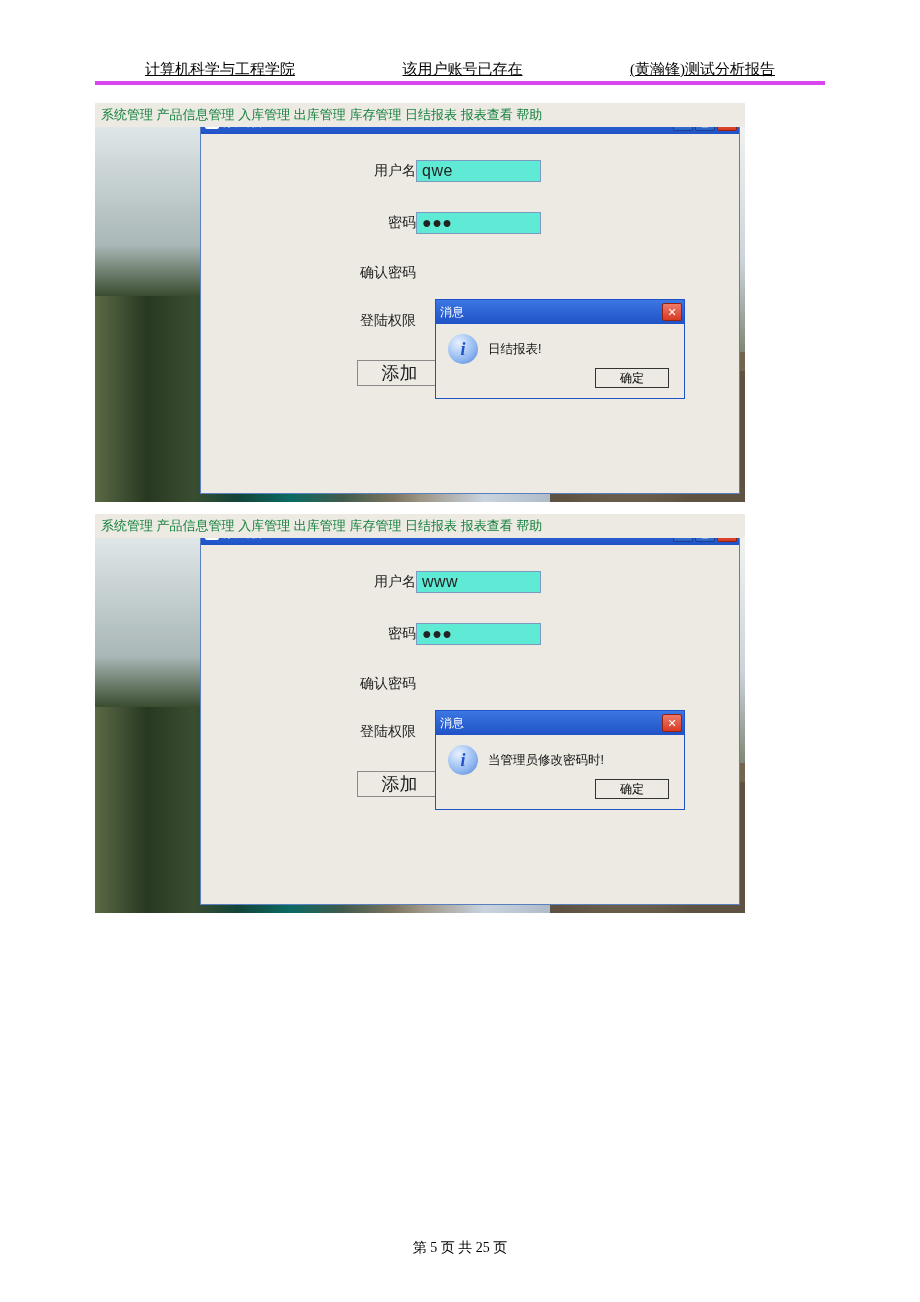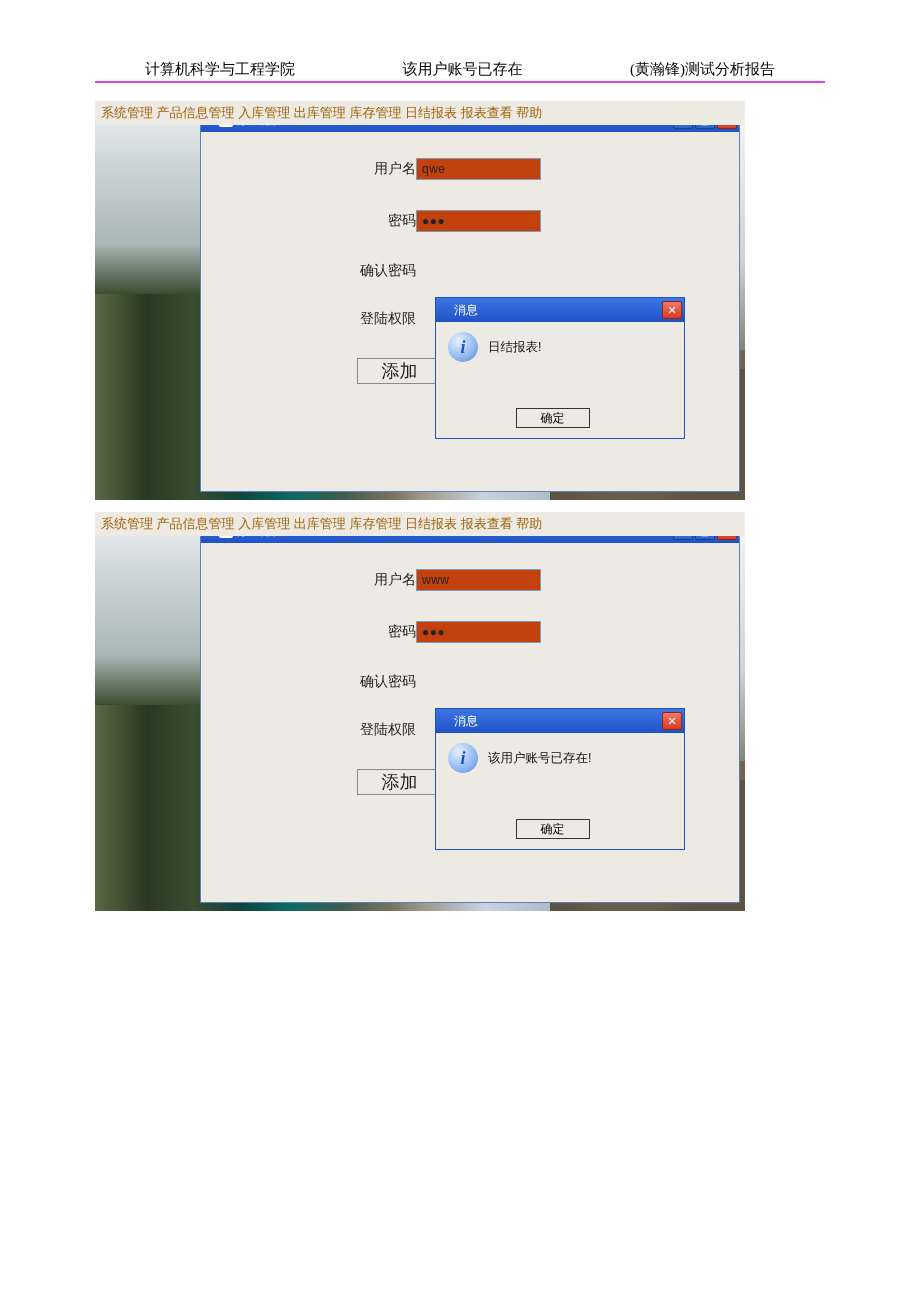--- a/index.html
+++ b/index.html
@@ -13,41 +13,42 @@
   .page {
     width: 920px;
     min-height: 1302px;
     padding: 60px 95px 40px 95px;
     position: relative;
   }
   .header-line {
     display: flex;
     font-size: 15px;
     padding: 0 50px 2px 50px;
-    border-bottom: 2px solid #d946ef;
+    border-bottom: 4px solid #d946ef;
     margin-bottom: 18px;
     justify-content: space-between;
+    text-decoration: underline;
   }
   .body-text {
     font-size: 16px;
     margin: 12px 0 12px 0;
     line-height: 1.6;
   }
   .indent { text-indent: 2em; }
   .screenshot-block {
     width: 650px;
     margin: 0 0 12px 0;
   }
   .menubar {
     width: 100%;
     background: #eceae3;
     font-family: "SimSun","宋体",sans-serif;
     font-size: 13px;
     padding: 3px 6px;
-    color: #a16207;
+    color: #15803d;
     white-space: nowrap;
     overflow: hidden;
   }
   .desktop {
     width: 100%;
     height: 375px;
     position: relative;
     background: linear-gradient(to right,
       #5a6a45 0%, #283822 8%, #3a4d30 15%, #12443a 22%, #0b6a63 30%,
       #3f5b4d 38%, #7c7560 46%, #9d9585 50%, #c9d3e0 60%, #a9b7c3 72%,
@@ -68,21 +69,21 @@
     background: #eceae3;
     border: 1px solid #5a7fbf;
   }
   .titlebar {
     height: 24px;
     background: linear-gradient(#3c77e3, #1f52c6);
     color: #fff;
     display: flex; align-items: center;
     font-family: Tahoma, sans-serif;
     font-size: 12px;
-    padding: 0 2px 0 18px;
+    padding: 0 2px 0 4px;
   }
   .titlebar .java-icon {
     width: 14px; height: 14px; margin-right: 4px;
     background: #fff; border-radius: 2px; position: relative;
   }
   .titlebar .java-icon::after{
     content:""; position:absolute; left:3px; top:3px; width:8px; height:8px;
     background: radial-gradient(circle at 40% 30%, #f79b3a, #d55b10);
     border-radius:1px;
   }
@@ -101,23 +102,23 @@
     padding: 26px 50px 10px 50px;
     font-family: "SimSun","宋体",sans-serif;
     font-size: 14px;
     color:#222;
   }
   .frow { display:flex; align-items:center; margin-bottom: 30px; }
   .flabel { width: 165px; text-align:right; }
   .finput {
     width: 125px; height: 22px;
     border: 1px solid #7c9ac0;
-    background:#c2410c;
+    background:#5eead4;
     font-family: Tahoma, sans-serif;
-    font-size: 12px;
+    font-size: 16px;
     padding: 0 5px;
     display:flex; align-items:center;
     letter-spacing: 0.5px;
   }
   .btn-row { display:flex; justify-content:center; gap:55px; margin-top:10px;}
   .swing-btn {
     width: 86px; height: 26px;
     background: #eceae3;
     border: 1px solid #8a8a8a;
     font-size: 18px;
@@ -144,21 +145,21 @@
     color:#111;
   }
   .info-icon {
     width: 30px; height: 30px; margin-right: 10px;
     border-radius: 50%;
     background: radial-gradient(circle at 35% 30%, #e8f1ff, #8fb7f0 60%, #4d7fd1);
     display:flex; align-items:center; justify-content:center;
     color:#1f52c6; font-family: Georgia, serif; font-weight:bold;
     font-size: 18px; font-style: italic;
   }
-  .msg-btn-row { display:flex; justify-content:center; padding: 0 15px 10px 0; margin-top: 42px;}
+  .msg-btn-row { display:flex; justify-content:flex-end; padding: 0 15px 10px 0;}
   .msg-ok {
     width: 74px; height:20px;
     background:#eceae3;
     border:1px solid #333;
     font-size:12px;
     font-family:"SimSun","宋体",sans-serif;
     display:flex; align-items:center; justify-content:center;
     cursor:pointer;
   }
   .footer {
@@ -272,23 +273,24 @@
         </div>
       </div>
 
       <div class="msgbox">
         <div class="titlebar">
           <span class="title-text">消息</span>
           <div class="winbtn close close-only">✕</div>
         </div>
         <div class="msgbody">
           <div class="info-icon">i</div>
-          <span>该用户账号已存在!</span>
+          <span>当管理员修改密码时!</span>
         </div>
         <div class="msg-btn-row">
           <div class="msg-ok">确定</div>
         </div>
       </div>
     </div>
   </div>
 
 
+  <div class="footer">第 5 页 共 25 页</div>
 </div>
 
 </body></html>

